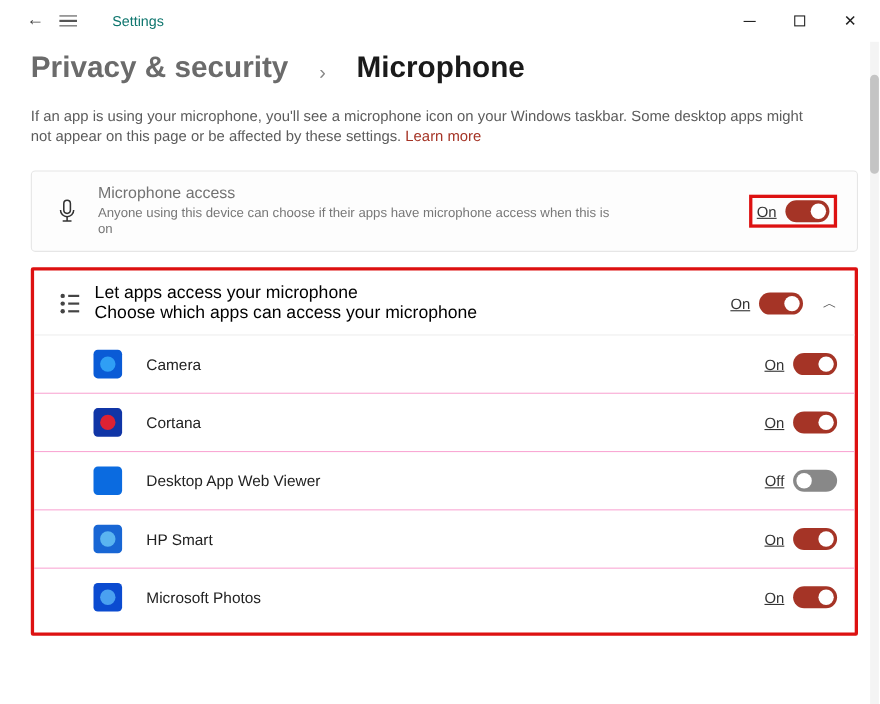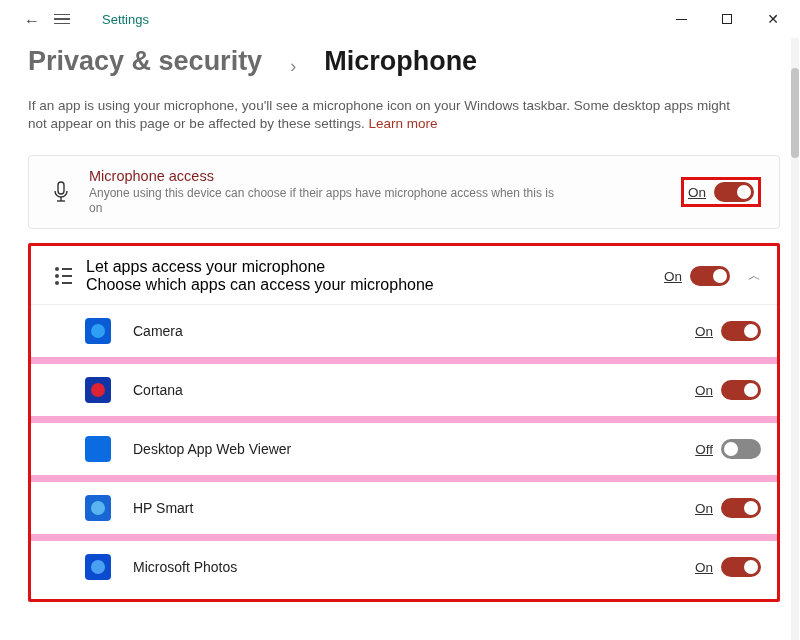--- a/index.html
+++ b/index.html
@@ -18,32 +18,32 @@
   .content { padding: 0 28px; padding-right: 20px; position: relative; }
   .breadcrumb { display: flex; align-items: flex-end; gap: 28px; margin-top: 8px; }
   .bc-parent { font-size: 27px; font-weight: 600; color: #6b6b6b; }
   .bc-sep { font-size: 18px; color: #888; }
   .bc-current { font-size: 27px; font-weight: 600; color: #1a1a1a; }
   .desc { margin-top: 20px; font-size: 13.5px; color: #5c5c5c; line-height: 1.35; max-width: 720px; }
   .learn { color: #a53426; text-decoration: none; }
   .card { border: 1px solid #e6e6e6; border-radius: 4px; background: #fdfdfd; margin-top: 22px; display: flex; align-items: center; padding: 12px 18px 12px 14px; }
   .card .icon { width: 36px; display: flex; justify-content: center; color: #333; flex-shrink:0;}
   .card .labels { margin-left: 10px; flex: 1; }
-  .card .title { font-size: 14.5px; color: #7f1d1d; }
+  .card .title { font-size: 14.5px; color: #737373; }
   .card .sub { font-size: 12px; color: #777; margin-top: 2px; max-width: 480px; line-height:1.25; }
   .state { font-size: 13.5px; color: #333; margin-right: 8px; text-decoration: underline; }
   .toggle { width: 40px; height: 20px; border-radius: 10px; background: #a53426; position: relative; flex-shrink:0; }
   .toggle::after { content: ""; position: absolute; right: 3px; top: 3px; width: 14px; height: 14px; border-radius: 50%; background: #fff; }
   .toggle.off { background: #888; }
   .toggle.off::after { left: 3px; right: auto; }
   .highlight-on { border: 3px solid #d11; display: flex; align-items: center; padding: 2px 4px; margin-left:6px; }
   .section { margin-top: 14px; border: 3px solid #d11; border-radius: 2px; padding: 2px 0 6px 0; }
   .section-head { display: flex; align-items: center; padding: 10px 16px 10px 24px; border-bottom: 1px solid #eee; }
   .chev { margin-left: 18px; font-size: 13px; color: #555; }
-  .app-row { display: flex; align-items: center; padding: 13px 16px 13px 54px; border-bottom: 7px solid #f9a8d4; }
+  .app-row { display: flex; align-items: center; padding: 13px 16px 13px 54px; border-bottom: 1px solid #f9a8d4; }
   .app-row:last-child { border-bottom: none; justify-content: center; }
   .app-icon { width: 26px; height: 26px; border-radius: 4px; flex-shrink: 0; display:flex;align-items:center;justify-content:center;}
   .app-name { margin-left: 22px; font-size: 14px; color: #222; flex: 1; }
   .list-icon { display:flex;flex-direction:column;gap:3px;}
   .list-icon div{display:flex;align-items:center;gap:3px;}
   .list-icon .dot{width:4px;height:4px;border-radius:50%;background:#444;}
   .list-icon .bar{width:10px;height:2px;background:#444;}
   .scrollbar { position:absolute; right:1px; top:38px; bottom:0; width:8px; background:#f4f4f4;}
   .thumb{ width:100%; height:90px; background:#c4c4c4; border-radius:4px; margin-top:30px;}
   svg{display:block;}

